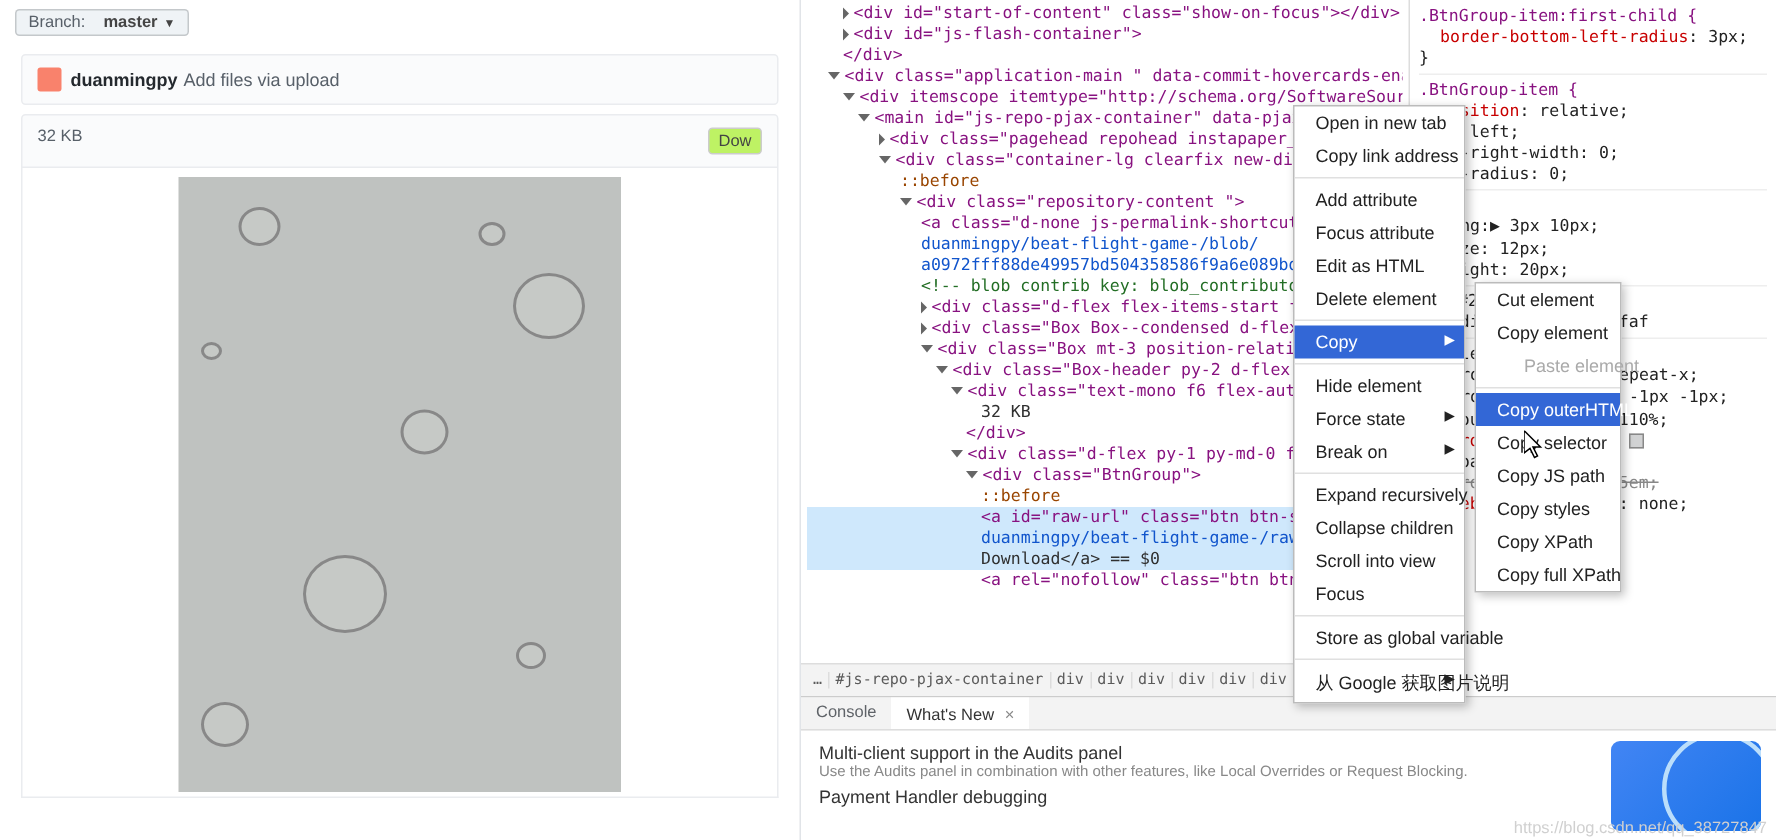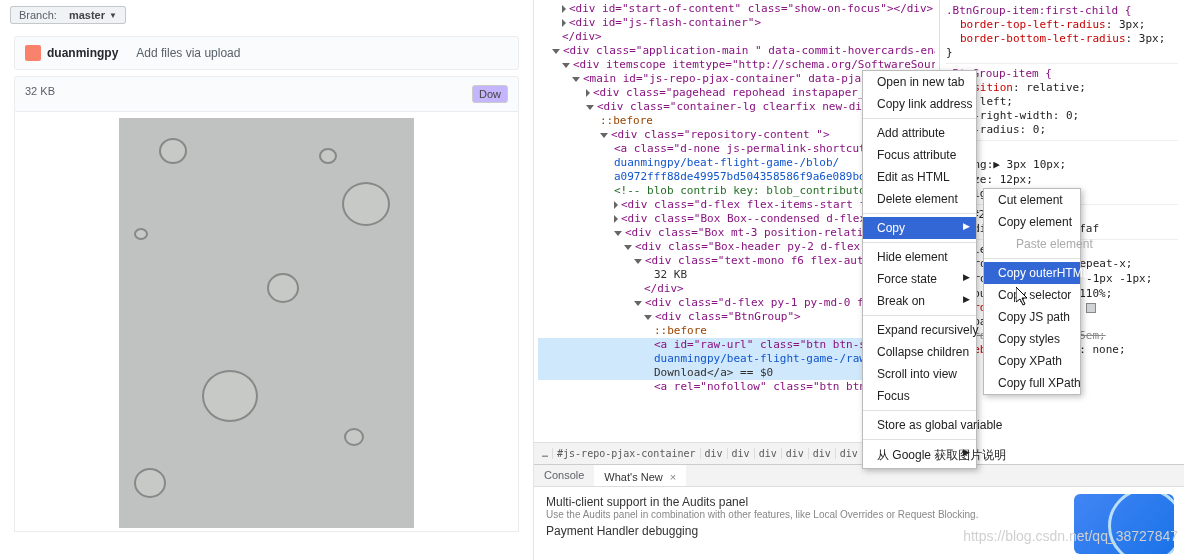--- a/index.html
+++ b/index.html
@@ -14,28 +14,28 @@
 .branch-label { color: #586069; margin-right: 12px; }
 .branch-name { font-weight: 600; }
 .branch-caret { margin-left: 4px; font-size: 8px; }
 .breadcrumb { margin-left: 8px; font-size: 15px; color: #0366d6; }
 .breadcrumb .sep { color: #586069; margin: 0 2px; }
 .breadcrumb .final { color: #24292e; font-weight: 600; }
 
 
 .addfiles-row { margin: 10px 14px 0; border: 1px solid #eaecef; border-radius: 3px; padding: 8px 10px; background: #fafbfc; display: flex; align-items: center; font-size: 12px; }
 .user-icon { width: 16px; height: 16px; background: #f9826c; border-radius: 2px; margin-right: 6px; display: inline-block; }
-.addfiles-row .username { font-weight: 600; color: #24292e; margin-right: 18px; }
+.addfiles-row .username { font-weight: 600; color: #24292e; margin-right: 4px; }
 .addfiles-row .action { color: #586069; }
 
 .contributor-row { padding: 8px 16px 12px; color: #586069; font-size: 12px; border-bottom: 1px solid #eaecef; }
 .contributor-row strong { color: #24292e; font-weight: 600; }
 
 .filesize-row { margin: 6px 14px 0; border: 1px solid #eaecef; border-radius: 3px 3px 0 0; padding: 8px 10px; background: #fafbfc; display: flex; justify-content: space-between; font-size: 11px; color: #586069; }
-.dl-btn { border: 1px solid #ccc; border-radius: 3px; padding: 2px 6px; background: #c4b5fd; color: #444; font-size: 11px; }
+.dl-btn { border: 1px solid #ccc; border-radius: 3px; padding: 2px 6px; background: #bef264; color: #444; font-size: 11px; }
 
 
 .img-preview { margin: 0 14px; border: 1px solid #eaecef; border-top: none; background: #fff; height: 420px; display: flex; justify-content: center; padding-top: 6px; }
 .asteroid-img { width: 295px; height: 410px; background: #bfc2c0; position: relative; }
 .asteroid { position: absolute; border: 2px solid #888; border-radius: 50%; background: #c6c9c6; }
 .a1 { width: 28px; height: 26px; left: 40px; top: 20px; }
 .a2 { width: 18px; height: 16px; left: 200px; top: 30px; }
 .a3 { width: 48px; height: 44px; left: 223px; top: 64px; }
 .a4 { width: 14px; height: 12px; left: 15px; top: 110px; }
 .a5 { width: 32px; height: 30px; left: 148px; top: 155px; }
@@ -98,21 +98,21 @@
 .ctx-item .sub-arrow { position: absolute; right: 6px; top: 4px; font-size: 9px; }
 
 
 .ctx-menu.m2 { left: 983px; top: 188px; width: 98px; }
 .ctx-item.disabled { color: #aaa; padding-left: 32px; }
 
 
 .cursor { position: absolute; left: 1016px; top: 287px; z-index: 200; pointer-events: none; }
 
 
-.watermark { position: absolute; right: 6px; bottom: 16px; color: #d0d0d0; font-size: 14px; z-index: 300; }
+.watermark { position: absolute; right: 6px; bottom: 2px; color: #d0d0d0; font-size: 11px; z-index: 300; }
 </style>
 </head>
 <body>
 
 <div class="left-panel">
   <div class="branch-row">
     <div class="branch-btn">
       <span class="branch-label">Branch:</span>
       <span class="branch-name">master</span>
       <span class="branch-caret">▼</span>
@@ -202,21 +202,20 @@
     <div class="wn-title">Multi-client support in the Audits panel</div>
     <div class="wn-sub">Use the Audits panel in combination with other features, like Local Overrides or Request Blocking.</div>
     <div class="wn-title">Payment Handler debugging</div>
 
   </div>
   <div class="chrome-logo"></div>
 </div>
 
 <div class="styles-panel">
   <div class="selector">.BtnGroup-item:first-child {</div>
-  <div class="prop"><span class="prop-name">border-top-left-radius</span>: <span class="prop-val">3px</span>;</div>
   <div class="prop"><span class="prop-name">border-bottom-left-radius</span>: <span class="prop-val">3px</span>;</div>
   <div>}</div>
   <div class="rule-sep"></div>
   <div class="selector">.BtnGroup-item {</div>
   <div class="prop"><span class="prop-name">position</span>: <span class="prop-val">relative</span>;</div>
   <div class="prop">t: left;</div>
   <div class="prop">er-right-width: 0;</div>
   <div class="prop">er-radius: 0;</div>
   <div class="rule-sep"></div>
   <div>{</div>

